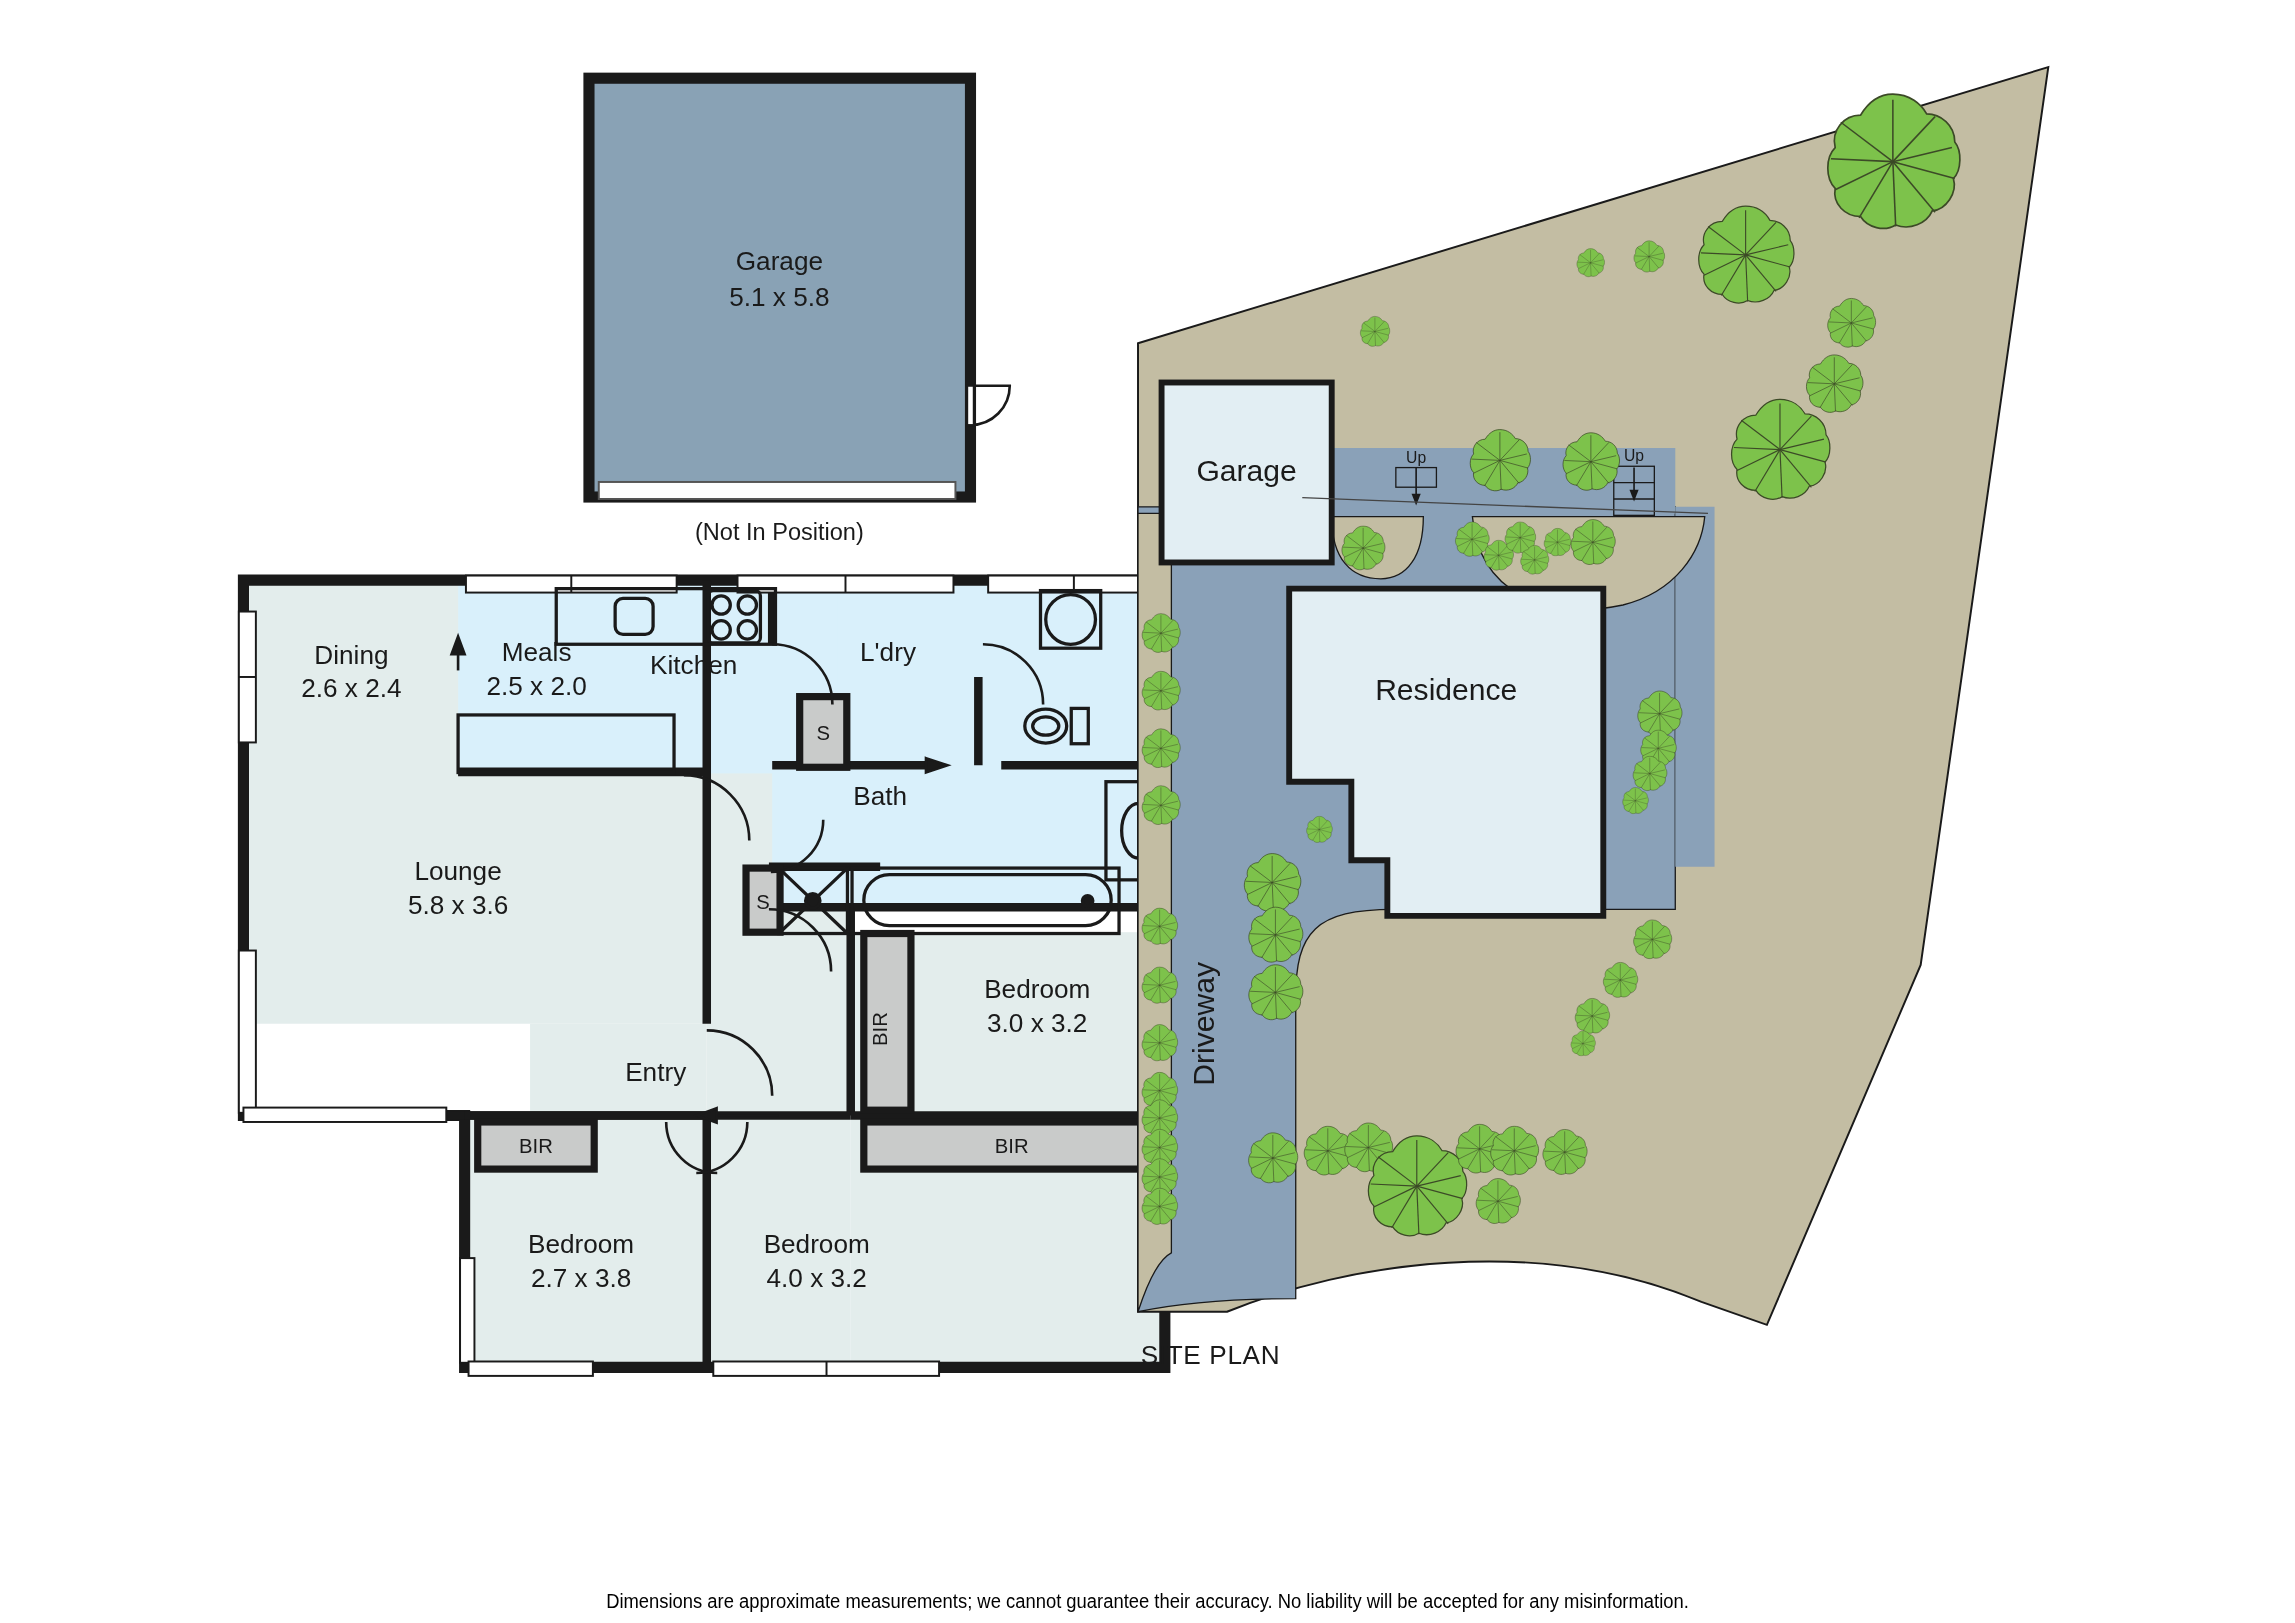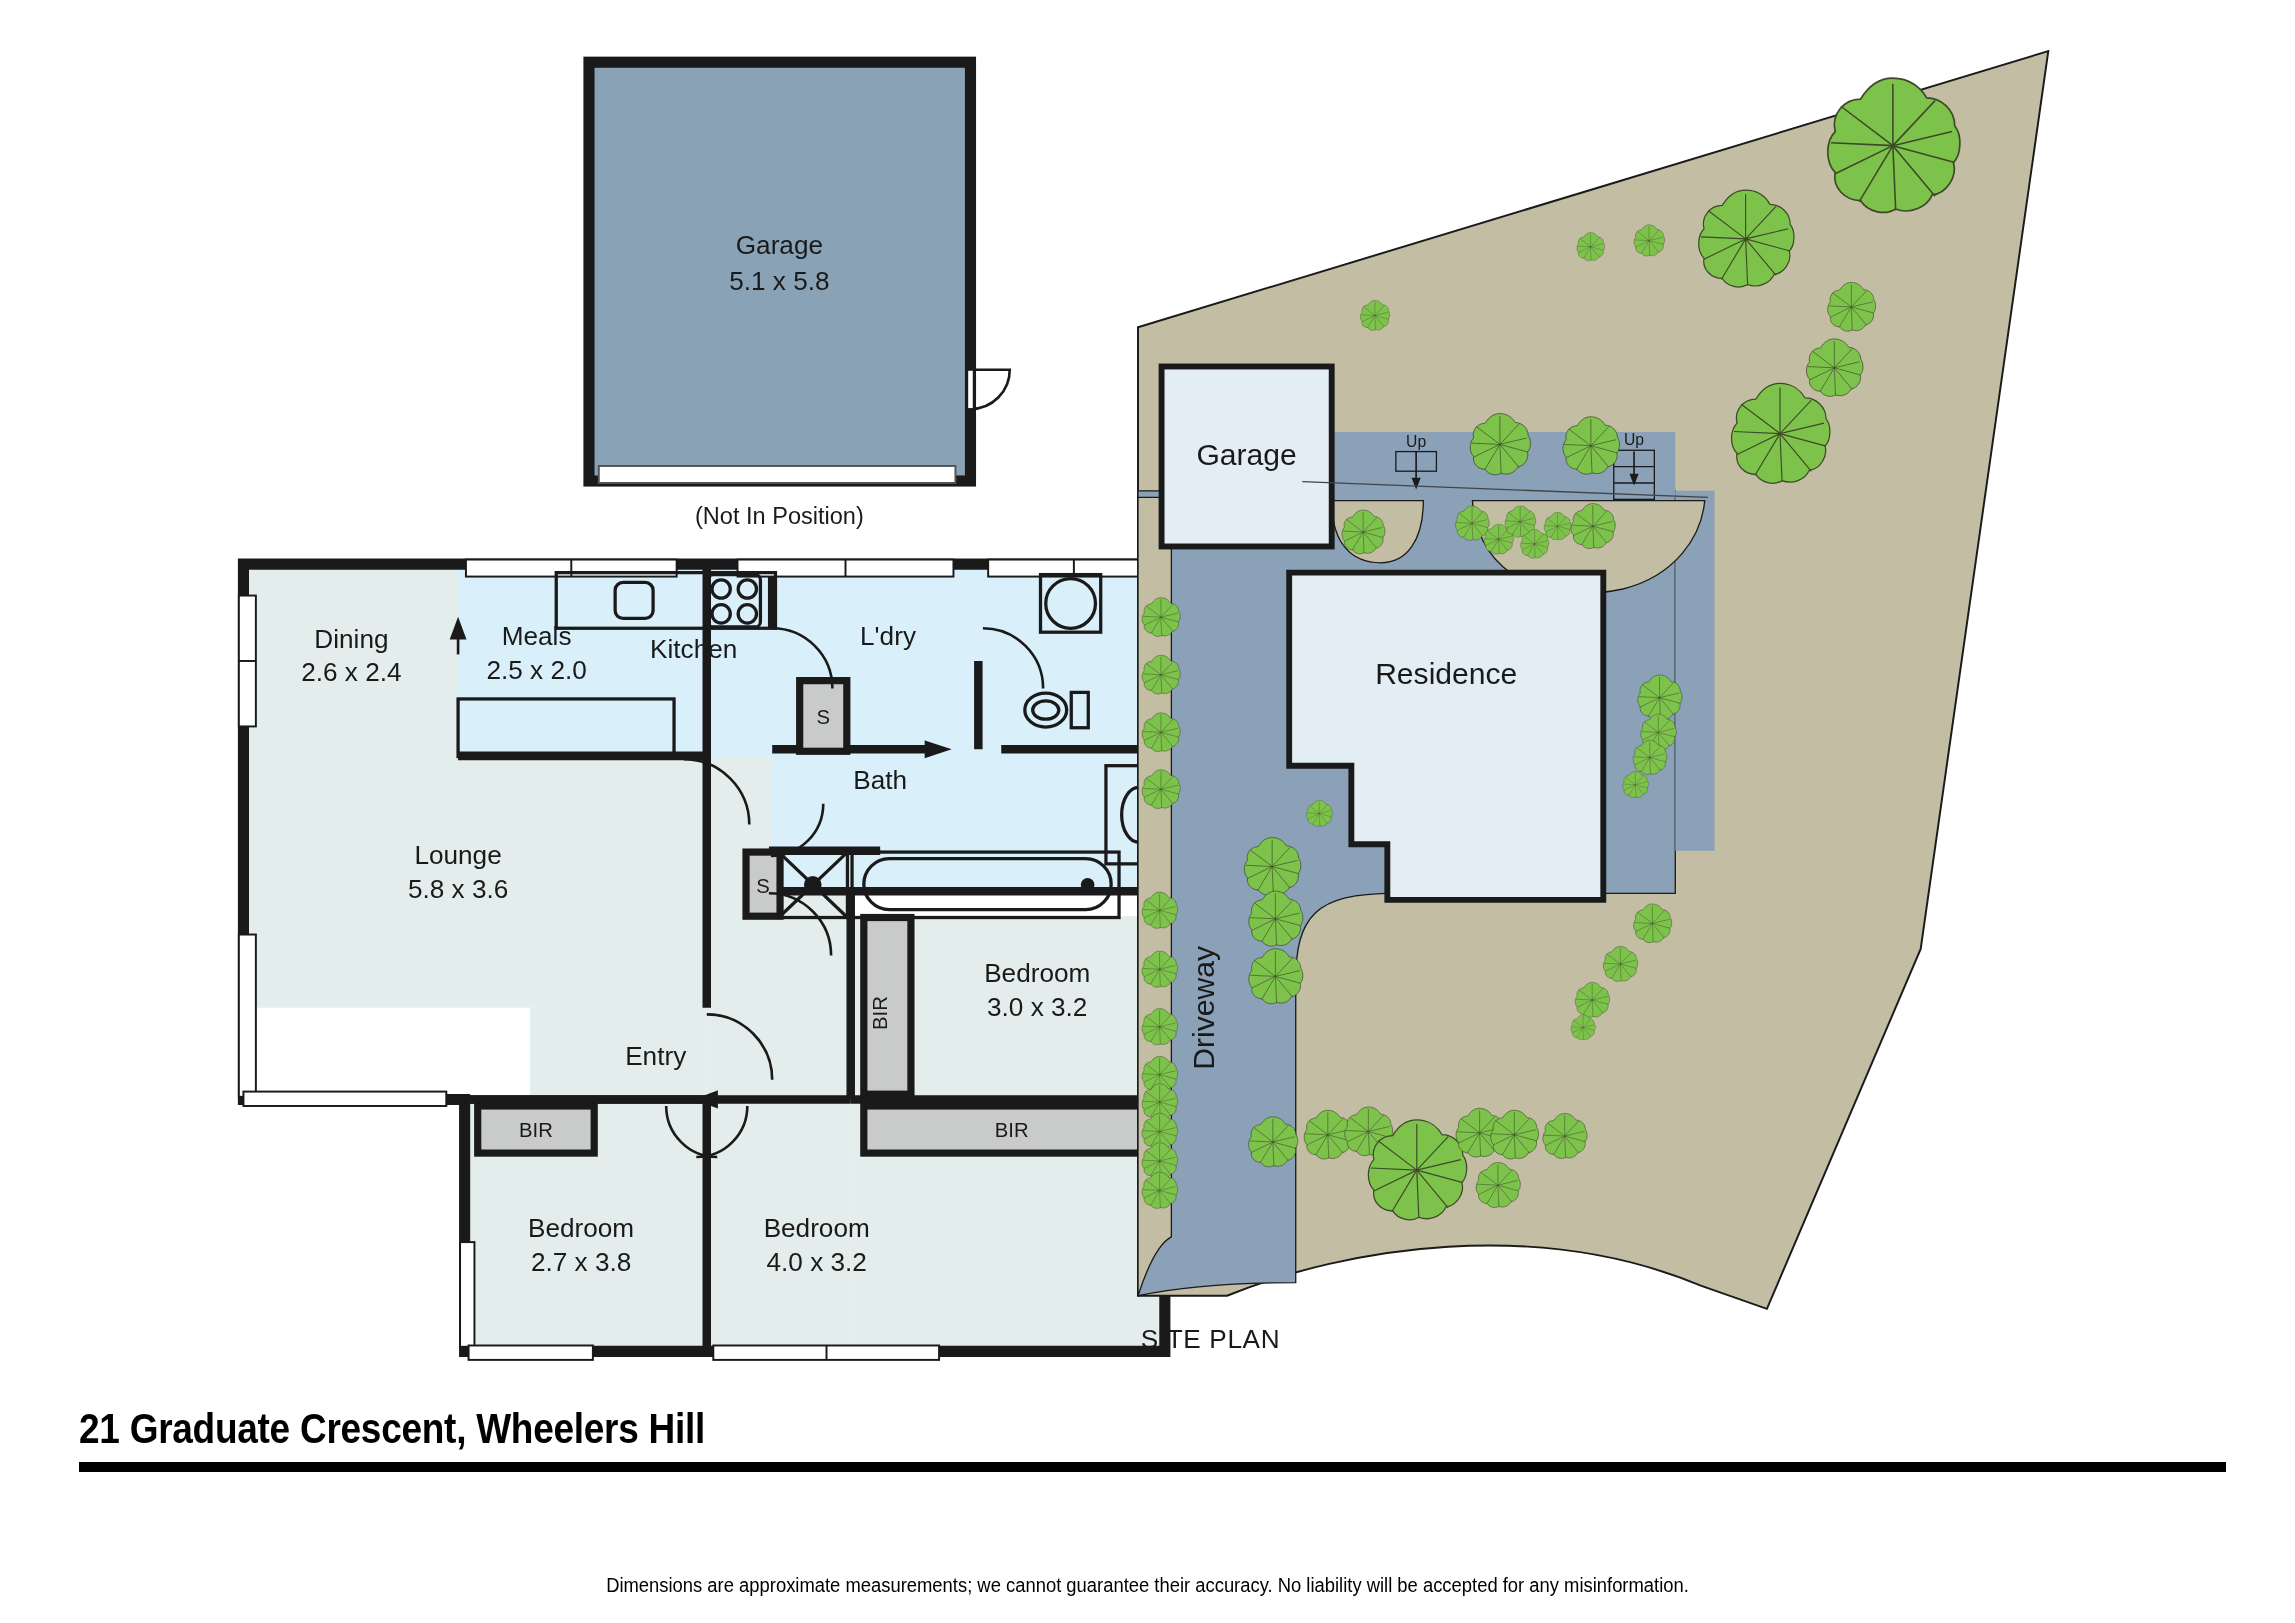--- a/index.html
+++ b/index.html
@@ -1,19 +1,19 @@
 <!DOCTYPE html>
 <html style="font-size:10.5px"><head>
 <meta charset="utf-8">
 <style>
   * { margin:0; padding:0; box-sizing:border-box; }
   html,body{ width:2295px; height:1623px; background:#ffffff; }
   body{ font-family:"Liberation Sans", sans-serif; color:#1a1a1a; position:relative; overflow:hidden; }
 
-  #page { position:absolute; inset:0; }
+  #page { position:absolute; inset:0;margin-top:16px; }
 
   svg.plan { position:absolute; left:0; top:0; width:2295px; height:1623px; }
 
   
   .rm-label   { font-family:"Liberation Sans", sans-serif; font-size:40px; fill:#1a1a1a; text-anchor:middle; }
   .rm-dim     { font-family:"Liberation Sans", sans-serif; font-size:40px; fill:#1a1a1a; text-anchor:middle; }
   .sm-label   { font-family:"Liberation Sans", sans-serif; font-size:31px; fill:#1a1a1a; text-anchor:middle; }
   .tiny-label { font-family:"Liberation Sans", sans-serif; font-size:24px; fill:#1a1a1a; text-anchor:middle; }
   .site-label { font-family:"Liberation Sans", sans-serif; font-size:46px; fill:#1a1a1a; text-anchor:middle; }
   .siteplan-caption { font-family:"Liberation Sans", sans-serif; font-size:40px; fill:#1a1a1a; text-anchor:start; letter-spacing:1px; }
@@ -354,21 +354,17 @@
       <use href="#tree" x="2485" y="1380" width="80" height="62"></use>
       <use href="#tree" x="2440" y="1445" width="72" height="56"></use>
       <use href="#tree" x="2398" y="1500" width="70" height="56"></use>
       <use href="#tree" x="2395" y="1550" width="48" height="40"></use>
     </g>
 
     <text class="siteplan-caption" x="1743" y="2060">SITE PLAN</text>
   </g>
 </svg>
 
-<div id="title-block">
-  <div id="title-text">21 Graduate Crescent, Wheelers Hill</div>
-  <div id="title-rule"></div>
+
+<div id="footer-note">Dimensions are approximate measurements; we cannot guarantee their accuracy. No liability will be accepted for any misinformation.</div>
+
 </div>
 
-<div id="footer-note">Dimensions are approximate measurements; we cannot guarantee their accuracy. No liability will be accepted for any misinformation.</div>
-
-</div>
-
 
 </body></html>

